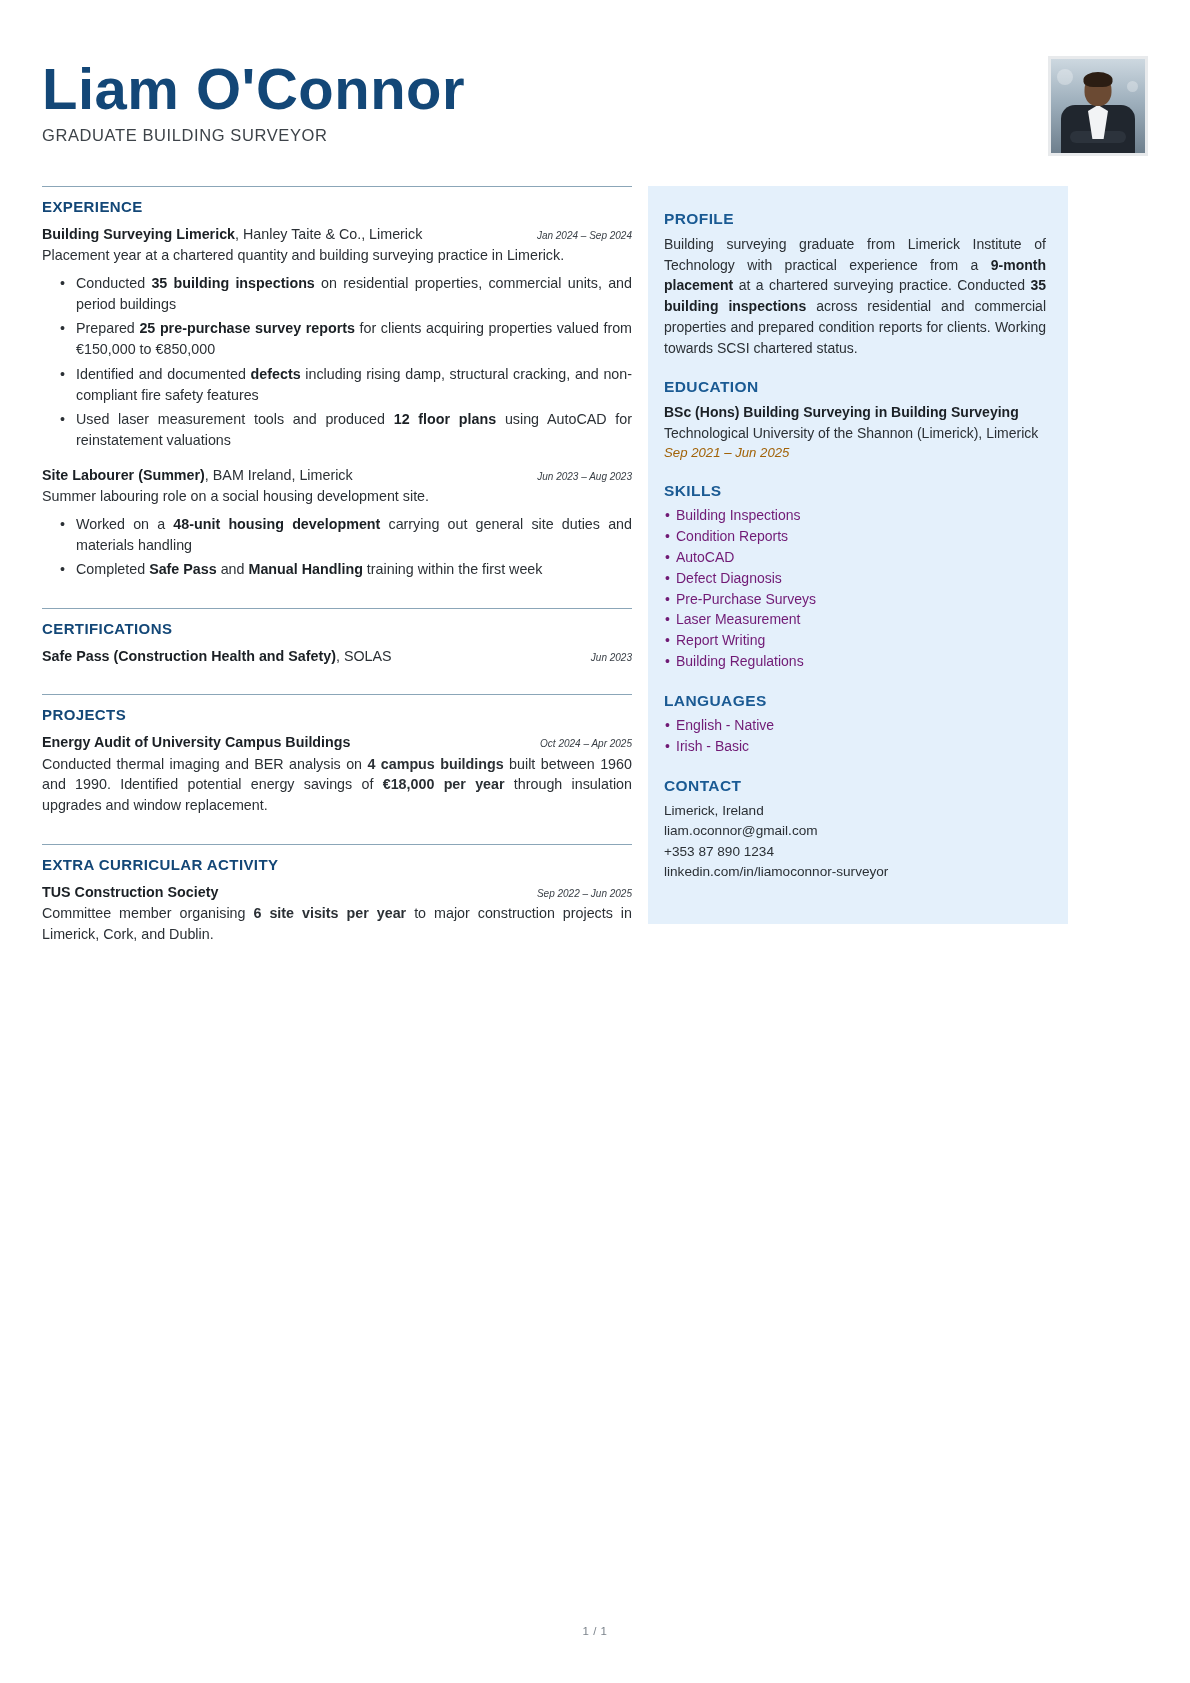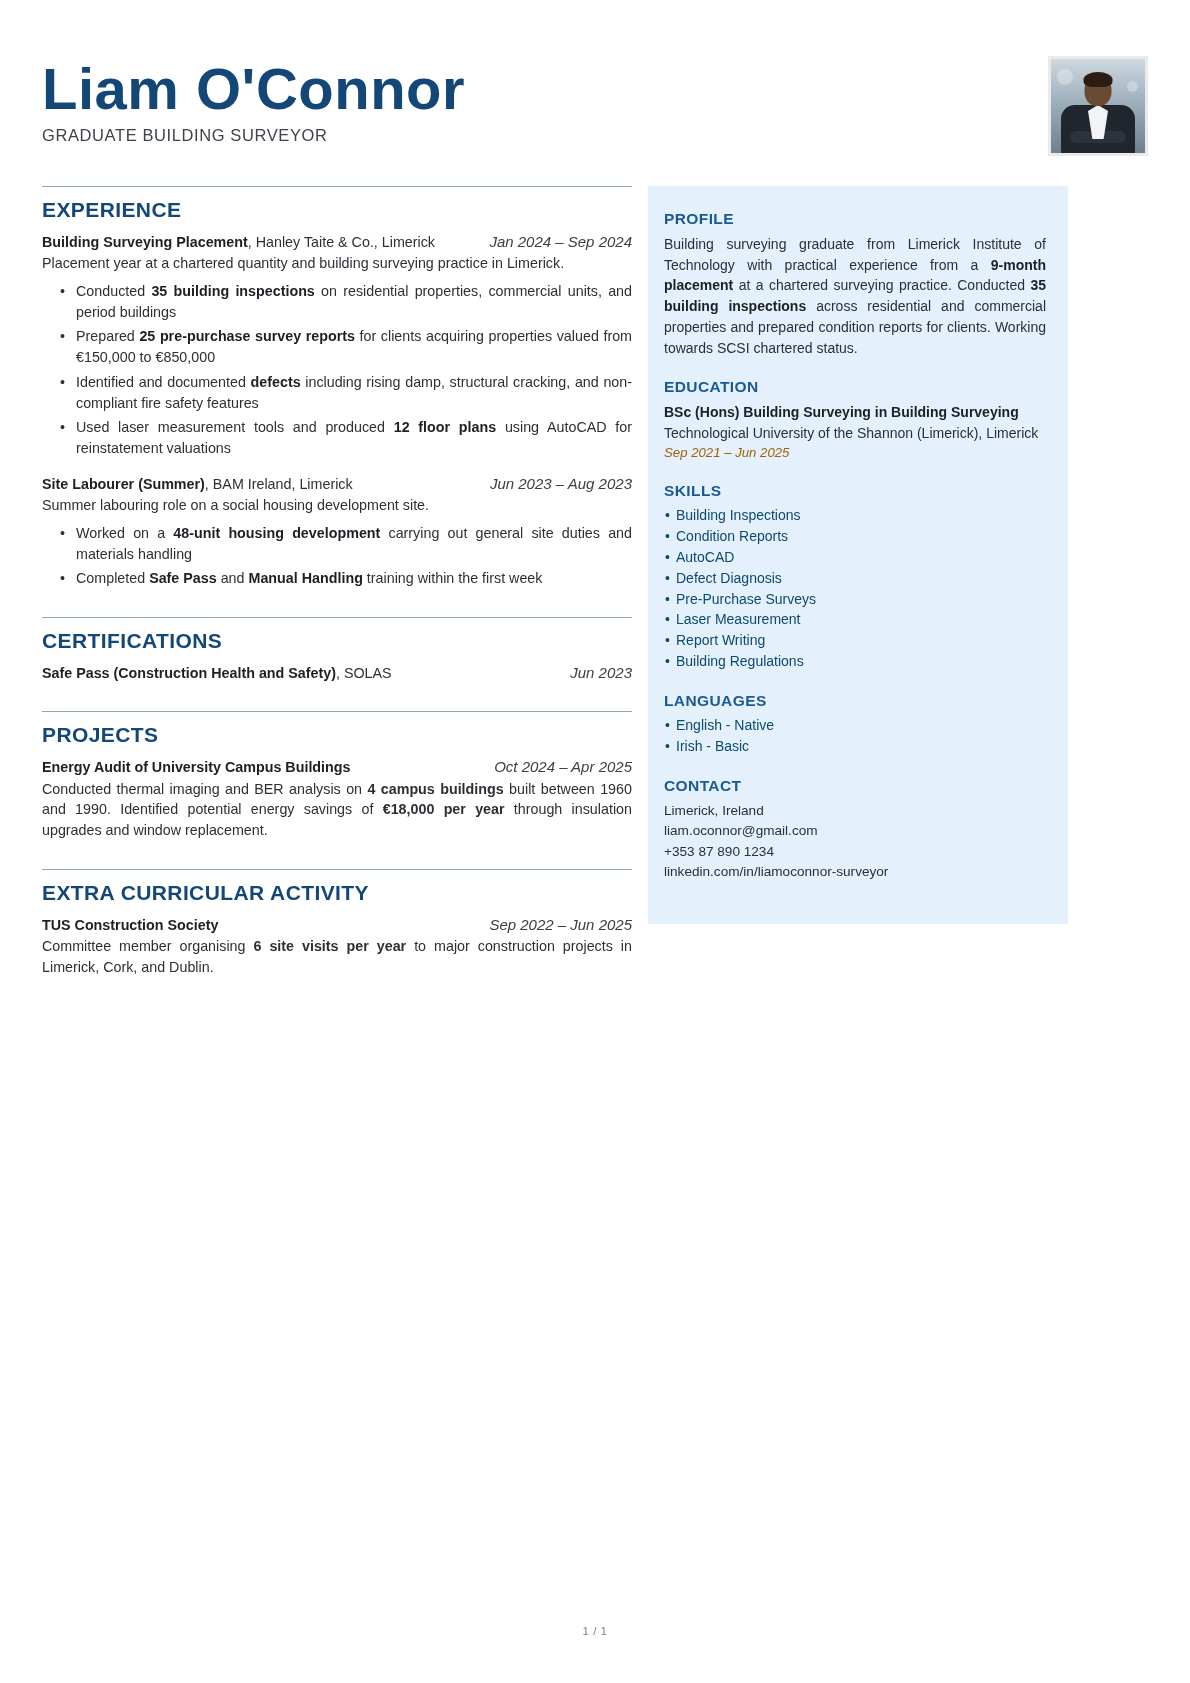--- a/index.html
+++ b/index.html
@@ -114,21 +114,21 @@
     background: #e4f0fb;
     padding: 24px 22px 26px 16px;
   }
 
   
   .sec-rule {
     border-top: 1.6px solid #8ba6b8;
     margin-bottom: 11px;
   }
   .sec-head {
-    font-size: 21px;
+    font-size: 15px;
     font-weight: 700;
     color: #134777;
     letter-spacing: 0.4px;
     margin-bottom: 9px;
   }
   .sec-head-r {
     font-size: 15.5px;
     font-weight: 700;
     color: #1a5a93;
     letter-spacing: 0.4px;
@@ -142,21 +142,21 @@
     align-items: baseline;
     justify-content: space-between;
     gap: 14px;
     font-size: 14.3px;
     color: #2b3035;
     line-height: 1.42;
   }
   .entry-title { font-weight: 400; }
   .entry-title b { font-weight: 700; color: #1b2025; }
   .entry-date {
-    font-size: 15px;
+    font-size: 10px;
     font-style: italic;
     color: #3a4047;
     white-space: nowrap;
     flex: 0 0 auto;
   }
   .entry-desc {
     font-size: 14.3px;
     color: #2b3035;
     line-height: 1.45;
     text-align: justify;
@@ -207,21 +207,21 @@
   }
   .r-date {
     font-size: 13.2px;
     font-style: italic;
     color: #a16207;
     line-height: 1.45;
   }
   ul.r-list { list-style: none; margin: 2px 0 0 0; padding-left: 12px; }
   ul.r-list li {
     font-size: 14px;
-    color: #0c4a6e;
+    color: #701a75;
     line-height: 1.42;
     position: relative;
     margin-bottom: 1px;
   }
   ul.r-list li::before {
     content: "•";
     position: absolute;
     left: -11px;
   }
   .r-contact-line {
@@ -267,21 +267,21 @@
 
   <div class="left-col">
 
     <div>
       <div class="sec-rule"></div>
       <div class="sec-head">EXPERIENCE</div>
 
       <div class="entry">
         <div class="entry-head">
           <div class="entry-title">
-            <b>Building Surveying Placement</b><span>, Hanley Taite &amp; Co., Limerick</span>
+            <b>Building Surveying Limerick</b><span>, Hanley Taite &amp; Co., Limerick</span>
           </div>
           <div class="entry-date">Jan 2024 – Sep 2024</div>
         </div>
         <div class="entry-desc">Placement year at a chartered quantity and building surveying practice in Limerick.</div>
         <ul class="bullets">
           <li><span>Conducted </span><b>35 building inspections</b><span> on residential properties, commercial units, and period buildings</span></li>
           <li><span>Prepared </span><b>25 pre-purchase survey reports</b><span> for clients acquiring properties valued from €150,000 to €850,000</span></li>
           <li><span>Identified and documented </span><b>defects</b><span> including rising damp, structural cracking, and non-compliant fire safety features</span></li>
           <li><span>Used laser measurement tools and produced </span><b>12 floor plans</b><span> using AutoCAD for reinstatement valuations</span></li>
         </ul>

